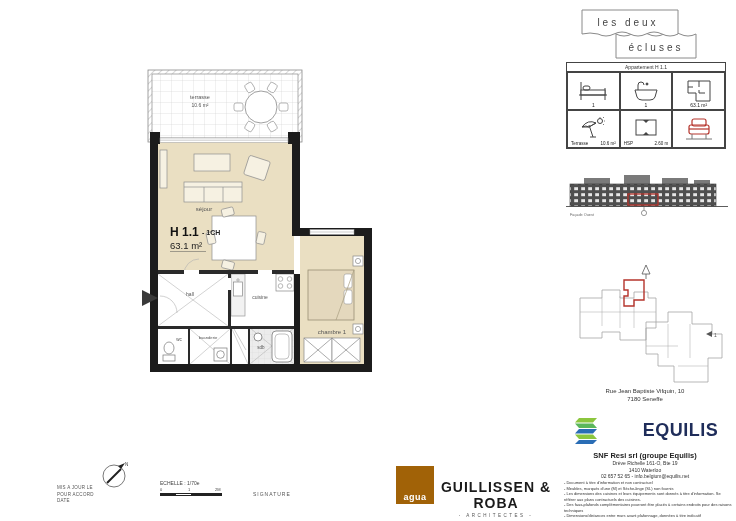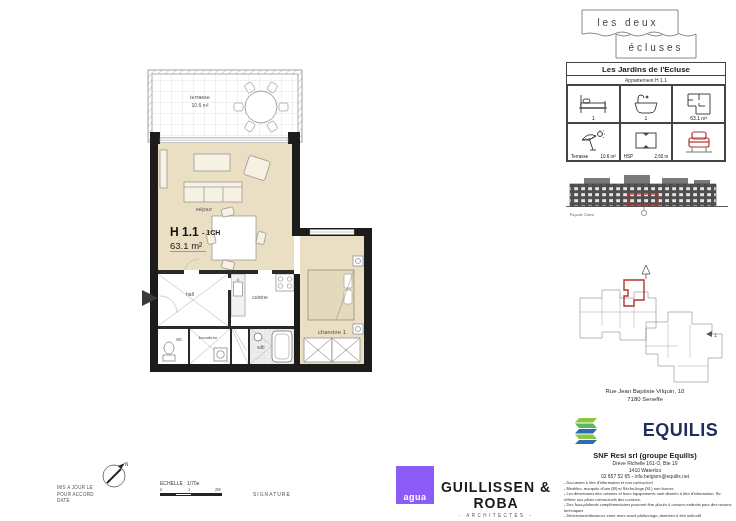--- a/index.html
+++ b/index.html
@@ -35,21 +35,21 @@
   
   #revision-block{left:57px;top:485px;font-size:4.5px;line-height:6.5px;color:#555;letter-spacing:0.3px;}
   #scale-block{left:160px;top:480px;width:70px;}
   #scale-label{font-size:5px;color:#444;}
   #scale-bar-wrap{position:relative;margin-top:7px;width:62px;}
   #scale-ticks{position:absolute;top:-6px;left:0;width:62px;font-size:4px;color:#444;}
   #scale-ticks span{position:absolute;top:0;}
   #scale-bar{width:62px;height:3px;border:0.5px solid #222;box-sizing:border-box;
      background:linear-gradient(to right,#222 0 25%,#fff 25% 50%,#222 50% 100%);}
   #signature-label{left:253px;top:491px;font-size:5px;letter-spacing:1px;color:#555;}
-  #agua-logo{left:396px;top:466px;width:38px;height:38px;background:#8b5cf6;display:flex;align-items:flex-end;justify-content:center;}
+  #agua-logo{left:396px;top:466px;width:38px;height:38px;background:#a16207;display:flex;align-items:flex-end;justify-content:center;}
   #agua-logo span{color:#fff;font-size:9px;font-weight:bold;letter-spacing:0.5px;padding-bottom:2px;}
   #arch-block{left:436px;top:479px;width:120px;text-align:center;}
   #arch-name{font-size:14px;font-weight:bold;letter-spacing:1px;color:#1a1a1a;}
   #arch-sub{font-size:4.5px;letter-spacing:2.5px;color:#555;margin-top:2px;}
 </style>
 </head>
 <body>
 
 <div id="sheet">
 
@@ -251,21 +251,20 @@
   <svg class="abs" id="brand-logo" viewBox="0 0 130 56">
     <g fill="#ffffff" stroke="#8a8a8a" stroke-width="1">
       <path d="M40,28 q8,4 16,0 q8,-4 16,0 q8,4 16,0 q8,-4 16,0 q8,4 16,0 L120,52 L40,52 Z"></path>
       <path d="M6,4 L102,4 L102,28 q-8,4 -16,0 q-8,-4 -16,0 q-8,4 -16,0 q-8,-4 -16,0 q-8,4 -16,0 q-8,-2 -16,0 Z"></path>
     </g>
     <text x="52" y="20" font-size="10" letter-spacing="3" fill="#444" text-anchor="middle">les deux</text>
     <text x="80" y="45" font-size="10" letter-spacing="3" fill="#444" text-anchor="middle">écluses</text>
   </svg>
 
   <div class="abs" id="info-table">
-    <div class="it-title">Les Jardins de l'Ecluse</div>
     <div class="it-sub">Appartement H 1.1</div>
     <div class="it-grid">
       <div class="it-cell">
         <svg width="30" height="22" viewBox="0 0 30 22">
           <g fill="none" stroke="#444" stroke-width="1">
             <line x1="3" y1="2" x2="3" y2="20"></line>
               <line x1="27" y1="8" x2="27" y2="20"></line>
             <rect x="3" y="10" width="24" height="5" fill="#fff"></rect>
             <rect x="5" y="6" width="7" height="4" rx="2"></rect>
             <line x1="1" y1="15" x2="29" y2="15"></line>

